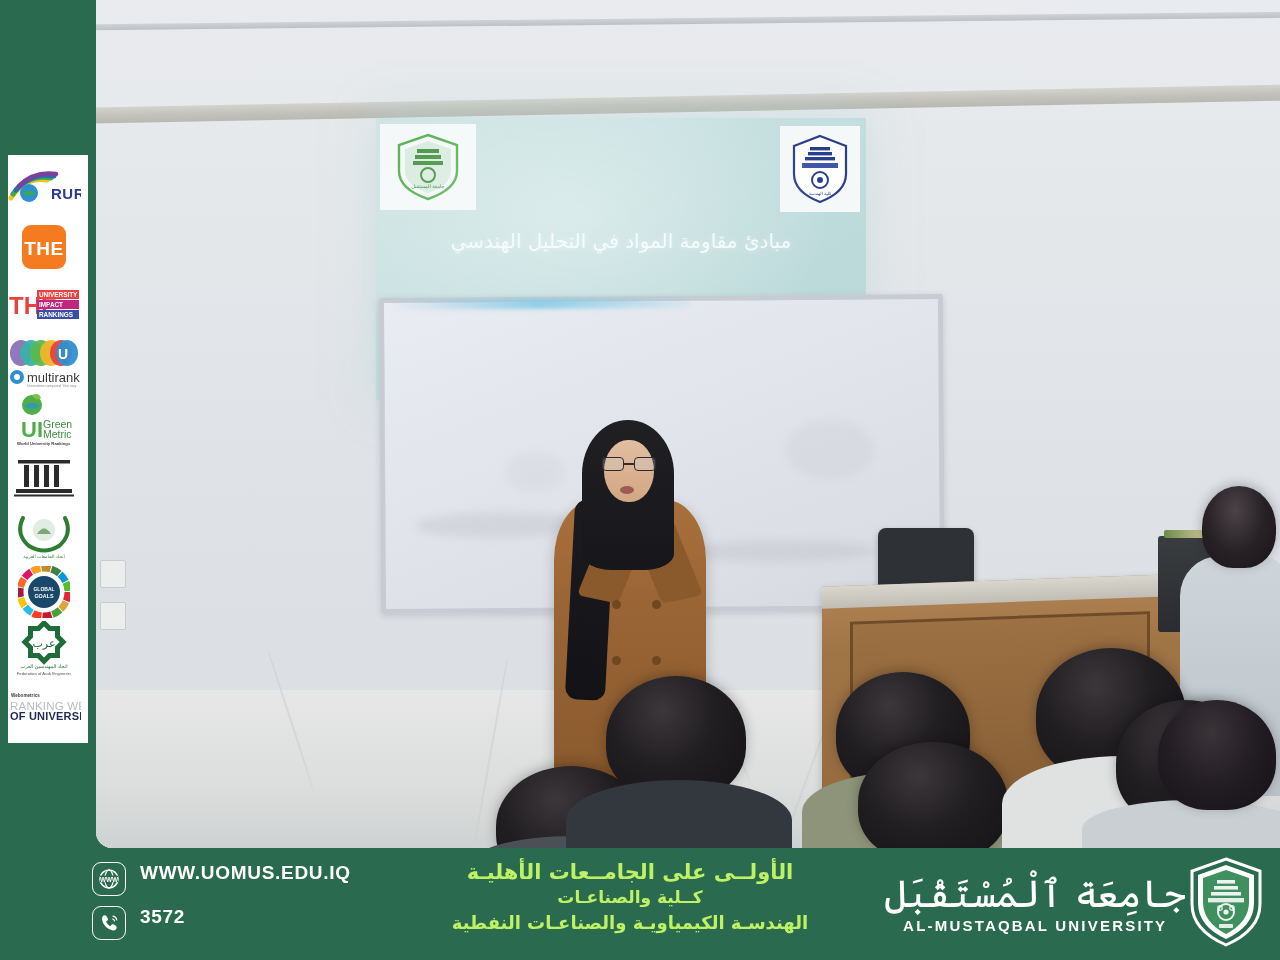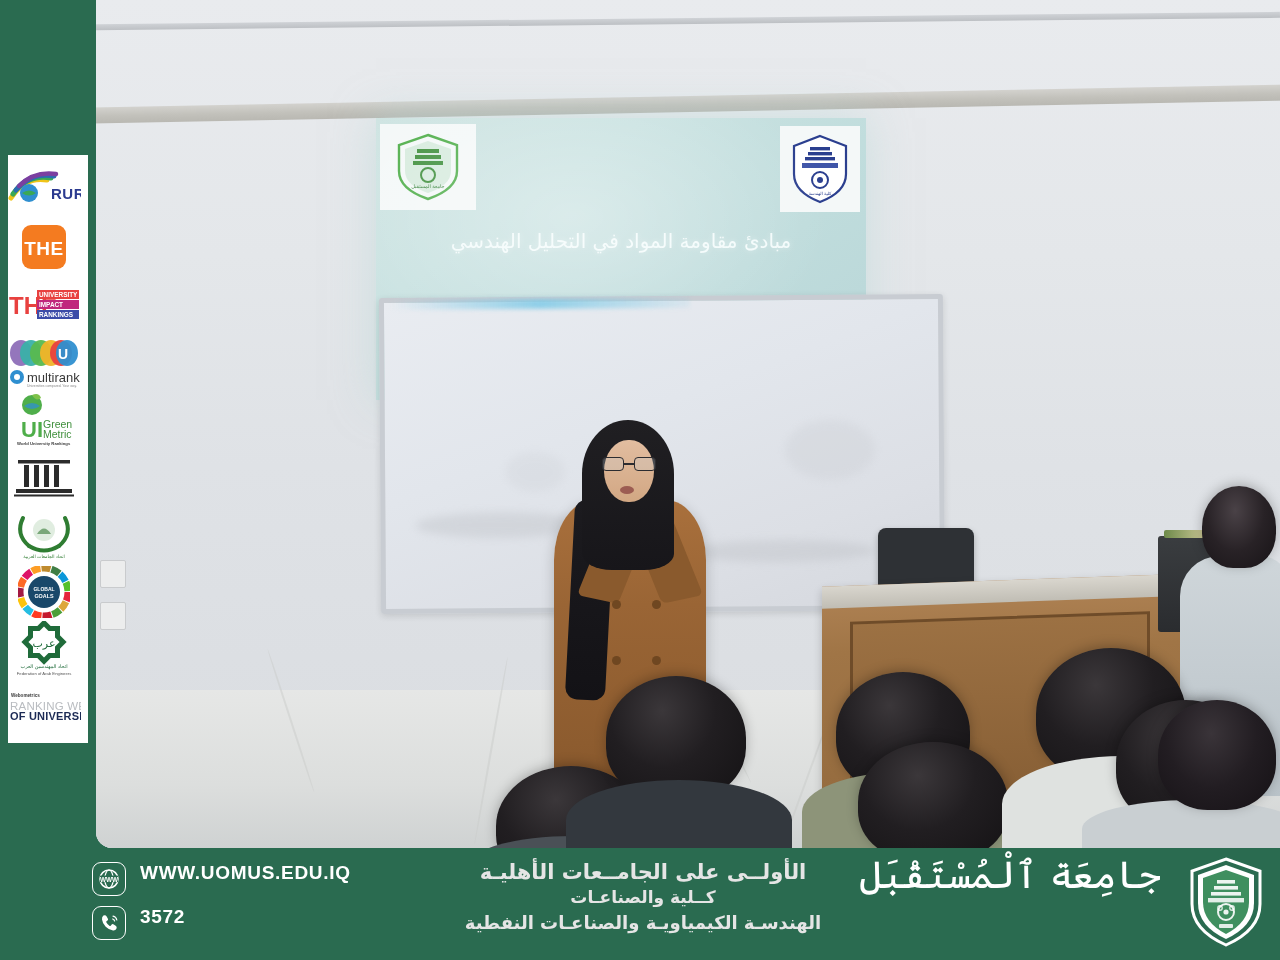--- a/index.html
+++ b/index.html
@@ -251,31 +251,31 @@
   .contact-icon{
     width:34px; height:34px; border:1.6px solid #ffffff; border-radius:9px;
     display:flex; align-items:center; justify-content:center;
     flex:0 0 34px;
   }
   .contact-text{
     color:#ffffff; font-weight:bold; font-size:19px; letter-spacing:.7px;
     font-family:"Liberation Sans", sans-serif;
   }
   .footer-center{
-    position:absolute; left:413px; top:10px; width:460px;
-    text-align:center; direction:rtl; color:#e5e5e5;
+    position:absolute; left:400px; top:10px; width:460px;
+    text-align:center; direction:rtl; color:#bef264;
     font-family:"DejaVu Sans", sans-serif;
   }
   .fc-l1{ font-size:21px; font-weight:bold; line-height:1.35; letter-spacing:.5px; }
   .fc-l2{ font-size:17px; font-weight:bold; line-height:1.4; }
   .fc-l3{ font-size:18px; font-weight:bold; line-height:1.4; }
 
   .footer-right{
     position:absolute; right:14px; top:8px;
-    display:flex; gap:25px;
+    display:flex; align-items:center; gap:0;
   }
   .uni-wordmark{ text-align:center; color:#fff; direction:rtl; }
   .uni-ar{
     font-size:38px; font-family:"DejaVu Serif", serif; line-height:1;
     letter-spacing:1px;
   }
   .uni-en{
     font-size:15px; font-weight:bold; letter-spacing:2.2px; margin-top:4px;
     font-family:"Liberation Sans", sans-serif; direction:ltr;
   }
@@ -560,20 +560,21 @@
 
     <div class="footer-center">
       <div class="fc-l1">الأولــى على الجامــعات الأهليـة</div>
       <div class="fc-l2">كــلية والصناعـات</div>
       <div class="fc-l3">الهندسـة الكيمياويـة والصناعـات النفطية</div>
     </div>
 
     <div class="footer-right">
       <div class="uni-wordmark">
         <div class="uni-ar">جامِعَة ٱلْمُسْتَقْبَل</div>
+        <div class="uni-en">AL-MUSTAQBAL  UNIVERSITY</div>
       </div>
       <span>
         <svg width="80" height="92" viewBox="0 0 80 92">
           <path d="M40 3 L74 15 V48 Q74 74 40 89 Q6 74 6 48 V15 Z" fill="none" stroke="#ffffff" stroke-width="3"></path>
           <path d="M40 9 L68 19 V47 Q68 70 40 83 Q12 70 12 47 V19 Z" fill="#ffffff"></path>
           <path d="M40 14 L63 22 V46 Q63 66 40 78 Q17 66 17 46 V22 Z" fill="#3f8f5f"></path>
           <rect x="28" y="30" width="24" height="3.6" fill="#ffffff" opacity=".9"></rect>
           <rect x="25" y="36" width="30" height="3.6" fill="#ffffff" opacity=".9"></rect>
           <rect x="31" y="24" width="18" height="3.6" fill="#ffffff" opacity=".9"></rect>
           <rect x="22" y="42" width="36" height="4.4" fill="#ffffff" opacity=".85"></rect>

